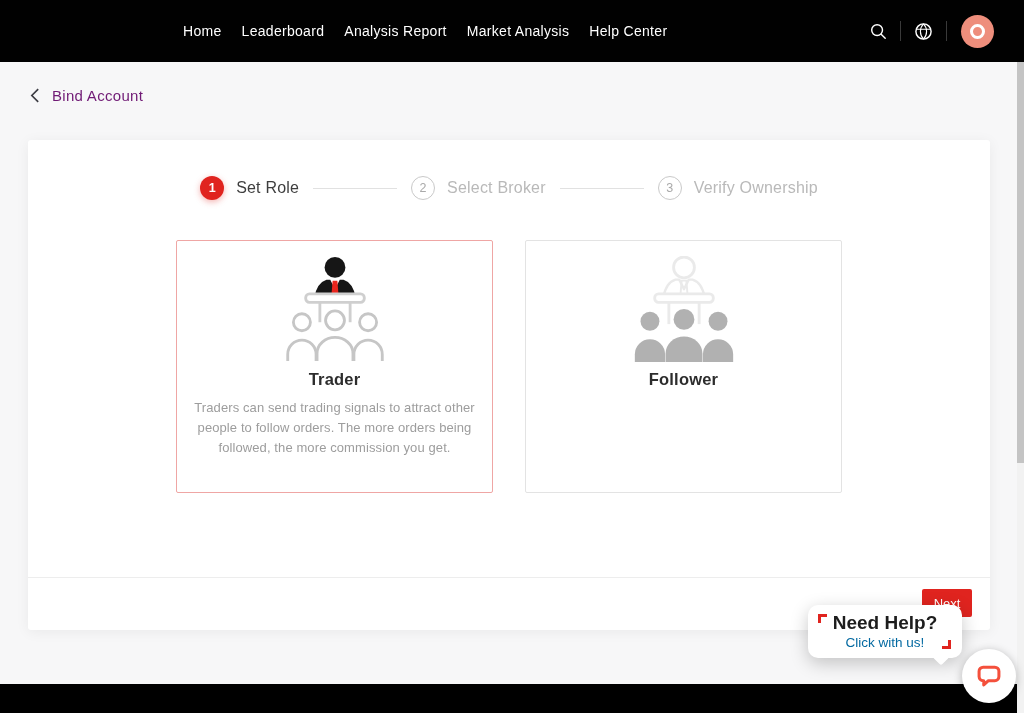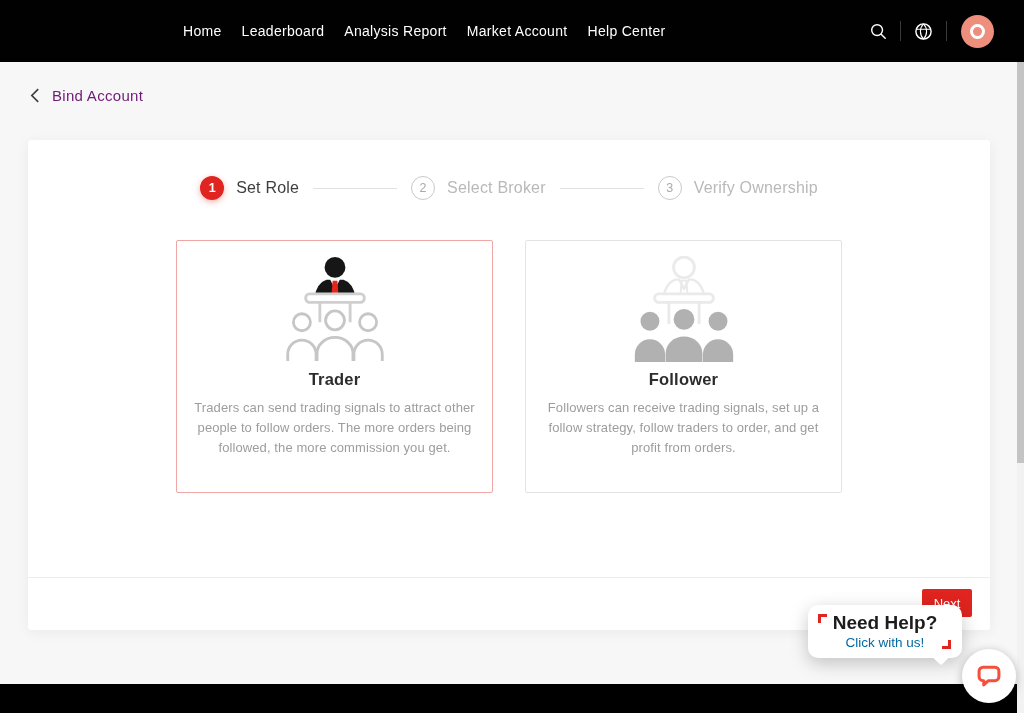--- a/index.html
+++ b/index.html
@@ -82,21 +82,21 @@
   .scrollbar-thumb { position:absolute; top:0; left:0; width:7px; height:401px; background:#c4c4c4; }
 </style>
 </head>
 <body>
 
 <header class="topnav">
   <nav class="nav-menu">
     <span class="nav-item">Home</span>
     <span class="nav-item">Leaderboard</span>
     <span class="nav-item">Analysis Report</span>
-    <span class="nav-item">Market Account</span>
+    <span class="nav-item">Market Analysis</span>
     <span class="nav-item">Help Center</span>
   </nav>
   <div class="nav-right">
     <span class="nav-icon-btn">
       <svg width="18" height="18" viewBox="0 0 20 20">
           <circle cx="9" cy="9" r="6" fill="none" stroke="#ffffff" stroke-width="1.6"></circle>
           <line x1="13.5" y1="13.5" x2="18" y2="18" stroke="#ffffff" stroke-width="1.6" stroke-linecap="round"></line>
         </svg>
     </span>
     <span class="nav-divider"></span>
@@ -175,21 +175,20 @@
           <line x1="71" y1="49" x2="71" y2="72" stroke="#eaeaea" stroke-width="3"></line>
           <circle cx="19" cy="69" r="10" fill="#b1b1b1"></circle>
           <circle cx="55" cy="67" r="11" fill="#b1b1b1"></circle>
           <circle cx="91" cy="69" r="10" fill="#b1b1b1"></circle>
           <path d="M3 112 V104 A16 16 0 0 1 35 104 V112 Z" fill="#b1b1b1"></path>
           <path d="M35.5 112 V103 A19.5 18 0 0 1 74.5 103 V112 Z" fill="#b1b1b1"></path>
           <path d="M75 112 V104 A16 16 0 0 1 107 104 V112 Z" fill="#b1b1b1"></path>
         </svg>
       </div>
       <div class="role-title">Follower</div>
-      <div class="role-desc">Followers can receive trading signals, set up a follow strategy, follow traders to order, and get profit from orders.</div>
     </div>
 
   </div>
 
   <div class="card-divider"></div>
   <button class="next-btn">Next</button>
 </section>
 
 <div class="help-tooltip">
   <span class="corner-tl"></span>

